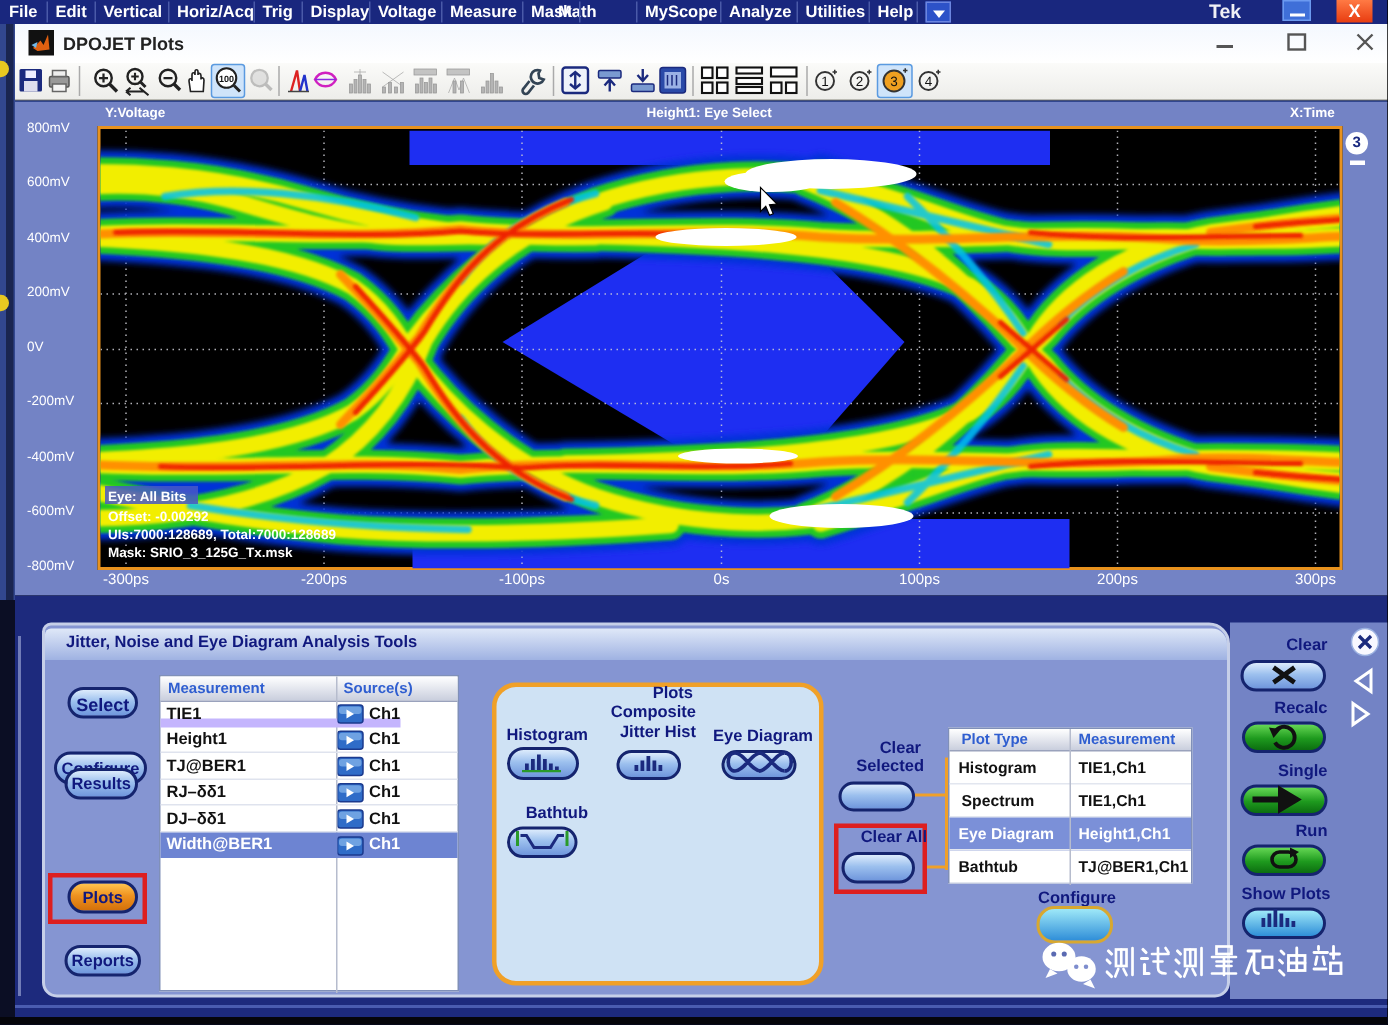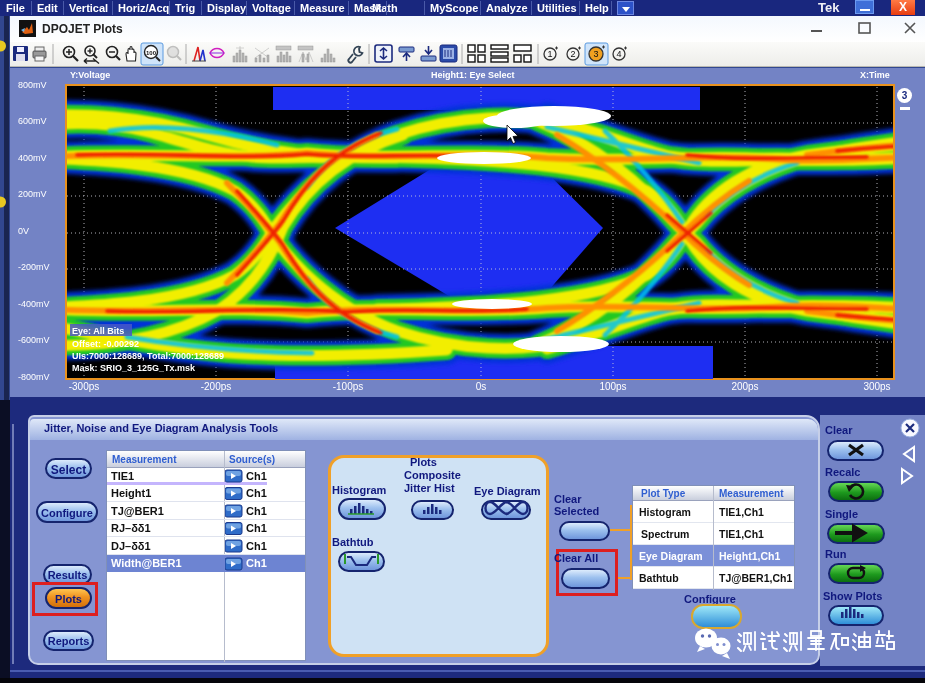--- a/index.html
+++ b/index.html
@@ -4,21 +4,21 @@
 <style>
 * { margin:0; padding:0; box-sizing:border-box; }
 html,body { width:925px; height:683px; overflow:hidden; background:#000; }
 body { font-family:"Liberation Sans", sans-serif; position:relative; }
 .abs { position:absolute; }
 
 
 #menubar { left:0; top:0; width:925px; height:16px; background:#19277e; color:#fff; font-size:11px; font-weight:bold; }
 #menubar .mi { position:absolute; top:2px; white-space:nowrap; }
 #menubar .sep { position:absolute; top:1px; width:1px; height:14px; background:#4a5aa8; }
-#tek { position:absolute; left:806px; top:0px; font-weight:bold; font-size:13px; color:#f0f0f5;margin-left:12px; }
+#tek { position:absolute; left:806px; top:0px; font-weight:bold; font-size:13px; color:#f0f0f5; }
 #winmin { position:absolute; left:855px; top:0px; width:19px; height:14px; background:#3f6fd8; border:1px solid #6c9af0; }
 #winmin div { position:absolute; left:4px; top:8px; width:10px; height:2px; background:#fff; }
 #winclose { position:absolute; left:891px; top:0px; width:24px; height:15px; background:linear-gradient(#ff7a44,#e83c10); color:#fff; font-weight:bold; font-size:12px; text-align:center; line-height:15px; }
 #dropbtn { position:absolute; left:617px; top:1px; width:17px; height:14px; background:#2d52c8; border:1px solid #6c86e0; }
 #dropbtn div { position:absolute; left:4px; top:5px; width:0; height:0; border-left:4px solid transparent; border-right:4px solid transparent; border-top:5px solid #fff; }
 
 
 #titlebar { left:10px; top:16px; width:915px; height:26px; background:linear-gradient(#f4f8fe,#ffffff); color:#111; font-size:12px; }
 #titleicon { position:absolute; left:9px; top:4px; width:17px; height:17px; background:#111; }
 #titletext { position:absolute; left:32px; top:6px; font-weight:bold; font-size:12px; color:#222; }
@@ -45,21 +45,21 @@
 #rightcol { left:820px; top:415px; width:105px; height:251px; background:#7383c5; }
 #botline { left:10px; top:670px; width:915px; height:2px; background:#4a5cb0; }
 #botblack { left:0px; top:678px; width:925px; height:5px; background:#05050a; }
 
 
 #leftstrip { left:0px; top:16px; width:10px; height:662px; background:#0a0a12; }
 
 
 .pill { position:absolute; border:2px solid #15246e; border-radius:12px; background:linear-gradient(#dcebfc 0%, #9cc0ee 45%, #6f96dc 100%); }
 .pill span { position:absolute; width:100%; text-align:center; font-weight:bold; color:#10187e; }
-.lbl { position:absolute; font-weight:bold; color:#10187e; font-size:11px; text-align:left; }
+.lbl { position:absolute; font-weight:bold; color:#10187e; font-size:11px; text-align:right; }
 
 
 .tbl { position:absolute; background:#fff; border:1px solid #8090b8; }
 .thead { position:absolute; left:0; top:0; width:100%; background:linear-gradient(#ffffff,#c9cedd); border-bottom:1px solid #9aa2bc; color:#2f5ed0; font-weight:bold; }
 .trow { position:absolute; left:0; width:100%; color:#111; font-weight:bold; border-bottom:1px solid #e2e6ef; }
 .tsel { background:#7b90d8; color:#fff; }
 
 
 .redbox { position:absolute; border:3px solid #dd1f1f; }
 </style>
@@ -467,40 +467,40 @@
 <div class="abs" id="rightcol"></div>
 <div class="abs" id="panelhead"></div>
 <span class="abs" id="paneltitle">Jitter, Noise and Eye Diagram Analysis Tools</span>
 
 <div class="pill" style="left:45px;top:458px;width:47px;height:21px">
     <span style="top:3px;font-size:12px">Select</span>
   </div>
 <div class="pill" style="left:36px;top:501px;width:62px;height:22px">
     <span style="top:4px;font-size:11px">Configure</span>
   </div>
-<div class="pill" style="left:43px;top:564px;width:49px;height:21px">
+<div class="pill" style="left:43px;top:512px;width:49px;height:21px">
     <span style="top:3px;font-size:11px">Results</span>
   </div>
 <div class="redbox" style="left:32px;top:582px;width:66px;height:34px"></div>
 <div class="pill" style="left:45px;top:587px;width:47px;height:22px;background:linear-gradient(#ffc550,#ef9220 45%,#d3700a)">
     <span style="top:4px;font-size:11px">Plots</span>
   </div>
 <div class="pill" style="left:43px;top:630px;width:51px;height:21px">
     <span style="top:3px;font-size:11px">Reports</span>
   </div>
 
 <div class="tbl" style="left:106px;top:450px;width:200px;height:211px">
   <div class="thead" style="height:17px;font-size:10px">
       <span style="position:absolute;left:5px;top:3px">Measurement</span>
       <span style="position:absolute;left:122px;top:3px">Source(s)</span>
     </div>
   <div style="position:absolute;left:117px;top:0;width:1px;height:211px;background:#b6bccd"></div>
 </div>
 <div id="mrows">
-  <div class="abs" style="left:107px;top:467px;width:160px;height:18px;border-bottom:3px solid #c4b5fd">
+  <div class="abs" style="left:107px;top:467px;width:160px;height:18px;border-bottom:6px solid #c4b5fd">
       <span style="position:absolute;left:4px;top:3px;font-weight:bold;font-size:11px;color:#111">TIE1</span>
     </div>
   <div class="abs" style="left:107px;top:485px;width:198px;height:17px;border-bottom:1px solid #dfe3ee">
       <span style="position:absolute;left:4px;top:2px;font-weight:bold;font-size:11px;color:#111">Height1</span>
     </div>
   <div class="abs" style="left:107px;top:502px;width:198px;height:18px;border-bottom:1px solid #dfe3ee">
       <span style="position:absolute;left:4px;top:3px;font-weight:bold;font-size:11px;color:#111">TJ@BER1</span>
     </div>
   <div class="abs" style="left:107px;top:520px;width:198px;height:17px;border-bottom:1px solid #dfe3ee">
       <span style="position:absolute;left:4px;top:2px;font-weight:bold;font-size:11px;color:#111">RJ–δδ1</span>

